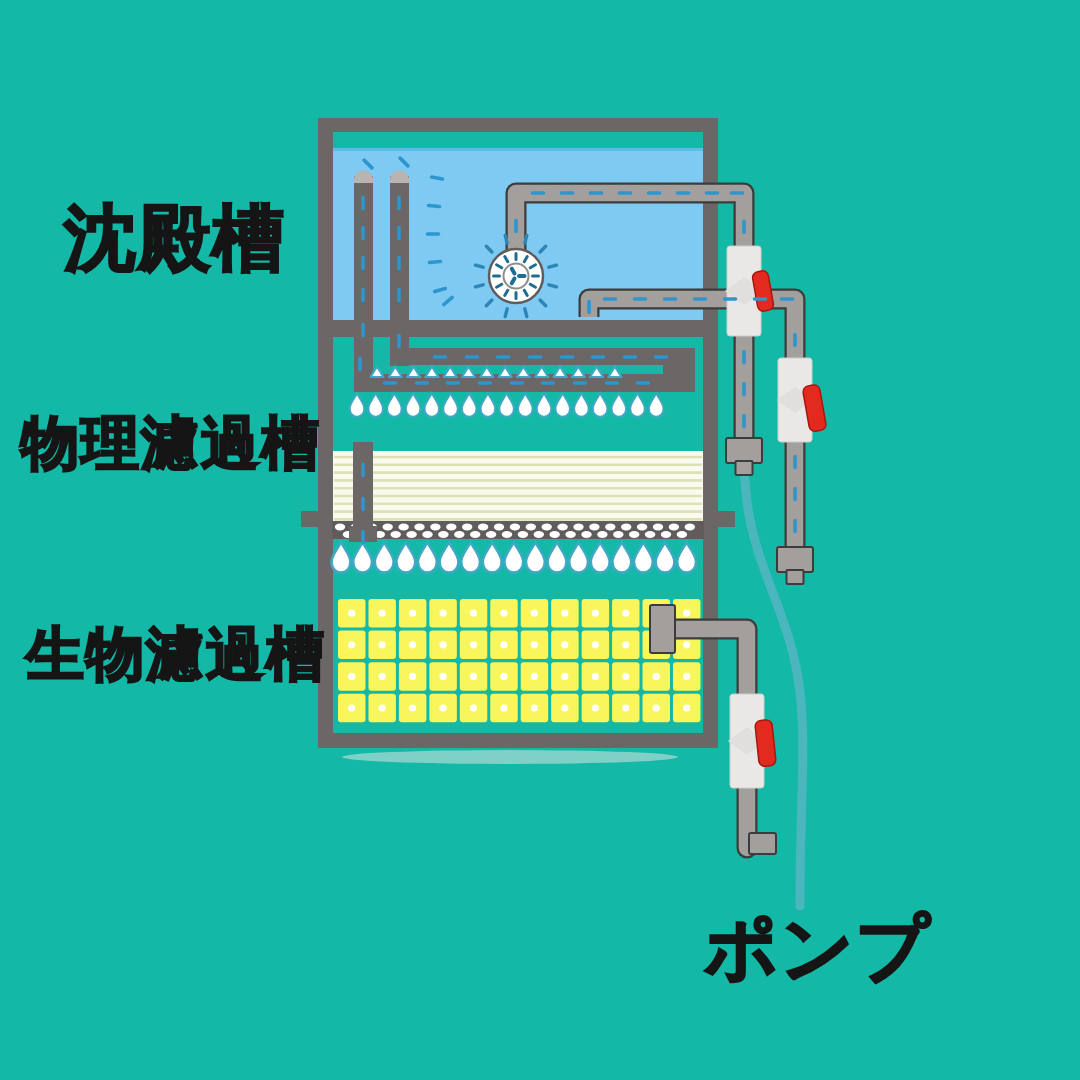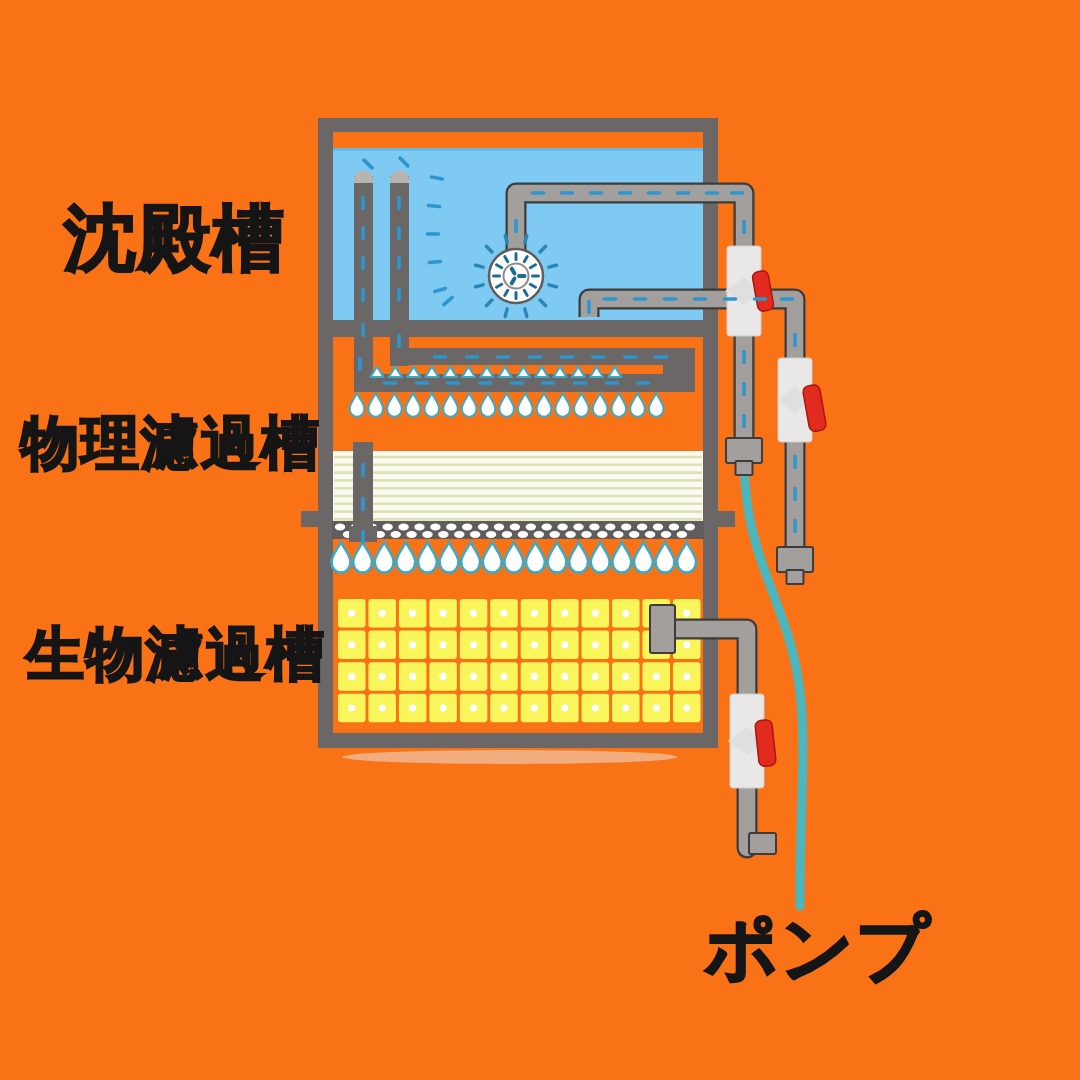--- a/index.html
+++ b/index.html
@@ -1,16 +1,16 @@
 <!DOCTYPE html>
 <html style="--water: #7ecaf2; --frame: #6b6767; --plate: #5f5c5b; --pipeFill: #a29f9d; --pipeLine: #3e3c3b; --valveBody: #e9e8e7; --valveRed: #e32a1e; --hose: #4cb6bf; --dash: #2d96cf; --drop: #3fa9c4; --media: #f8f65a; --matLine: #dde2b4; --ink: #151515;"><head>
 <meta charset="utf-8">
 <style>
   html,body{margin:0;padding:0;background:#ffffff;}
-  .canvas{position:relative;width:1080px;height:1080px;background:#f97316;overflow:hidden;}
+  .canvas{position:relative;width:1080px;height:1080px;background:#14b8a6;overflow:hidden;}
   .canvas svg{position:absolute;left:0;top:0;}
 
   .water{fill:var(--water);}
   .waterline{fill:#63b9e9;}
   .frame{fill:var(--frame);}
   .plate{fill:var(--plate);}
   .dot{fill:#ffffff;}
   .mat{fill:#fbfaf1;}
   .matline{stroke:var(--matLine);stroke-width:2.6;}
   .cell{fill:var(--media);}

